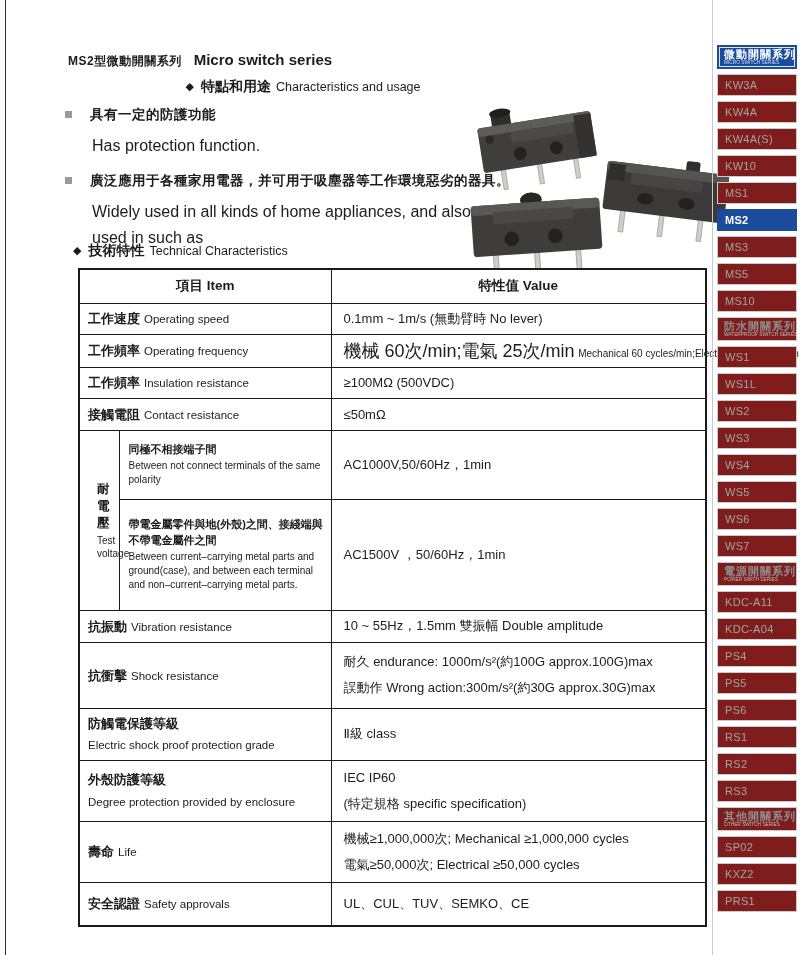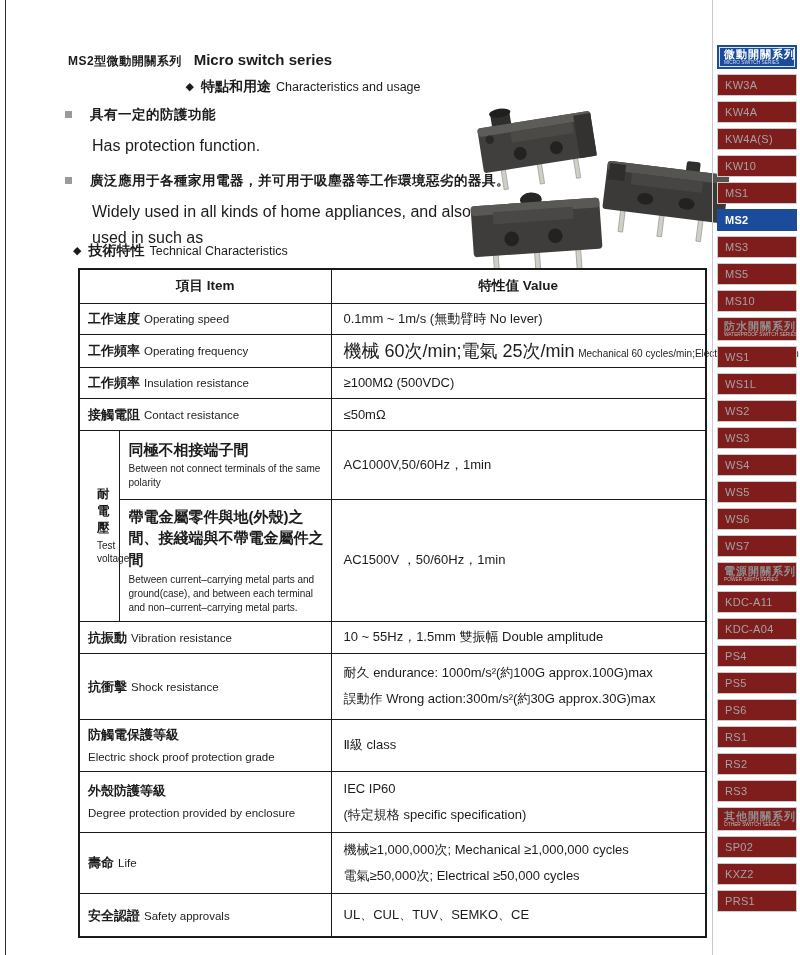--- a/index.html
+++ b/index.html
@@ -53,21 +53,21 @@
   td.c-item .en { font-size:11.5px; margin-left:4px; }
   td.c-item .line { display:block; line-height:1.75; }
   td.c-val { padding:4px 6px 4px 12px; vertical-align:middle; font-size:13px; }
   td.c-val .vline { display:block; line-height:2.0; }
   td.c-val .en-small { font-size:10px; }
   td.c-val .zh-val { font-size:18px; }
   td.tv-label { text-align:center; vertical-align:middle; padding:2px 17px; }
   td.tv-label .zh { font-size:12.5px; font-weight:bold; display:block; }
   td.tv-label .en { font-size:10px; display:block; line-height:1.3; margin-top:2px; }
   td.c-desc { padding:6px 6px 6px 9px; vertical-align:middle; }
-  td.c-desc .zh { font-size:15px; font-weight:bold; display:block; line-height:1.45; margin-bottom:2px; }
+  td.c-desc .zh { font-size:11px; font-weight:bold; display:block; line-height:1.45; margin-bottom:2px; }
   td.c-desc .en { font-size:10px; display:block; line-height:1.4; }
 
   
   .sidebar {
     position:absolute; left:712px; top:0; width:88px; height:955px;
     border-left:1px solid #c9c9c9; padding:45px 4px 0 4px;
   }
   .sb-item {
     width:80px; height:22px; line-height:20px;
     border:1px solid #cccccc; background:#7f1d1d;

